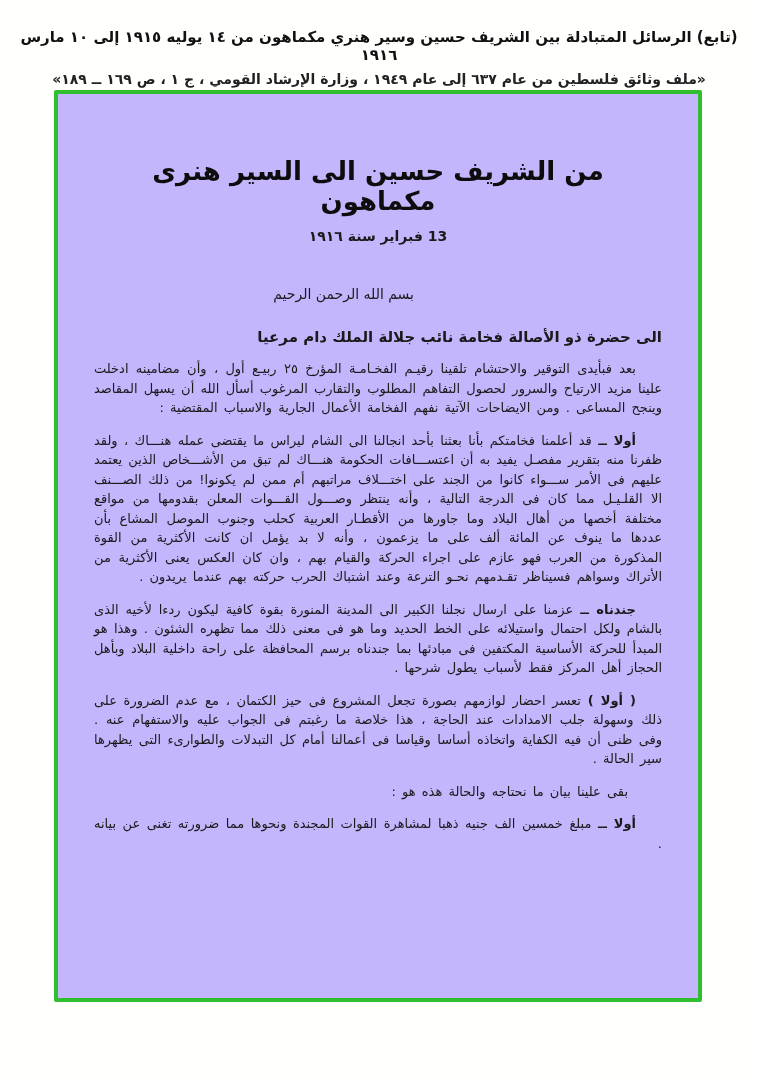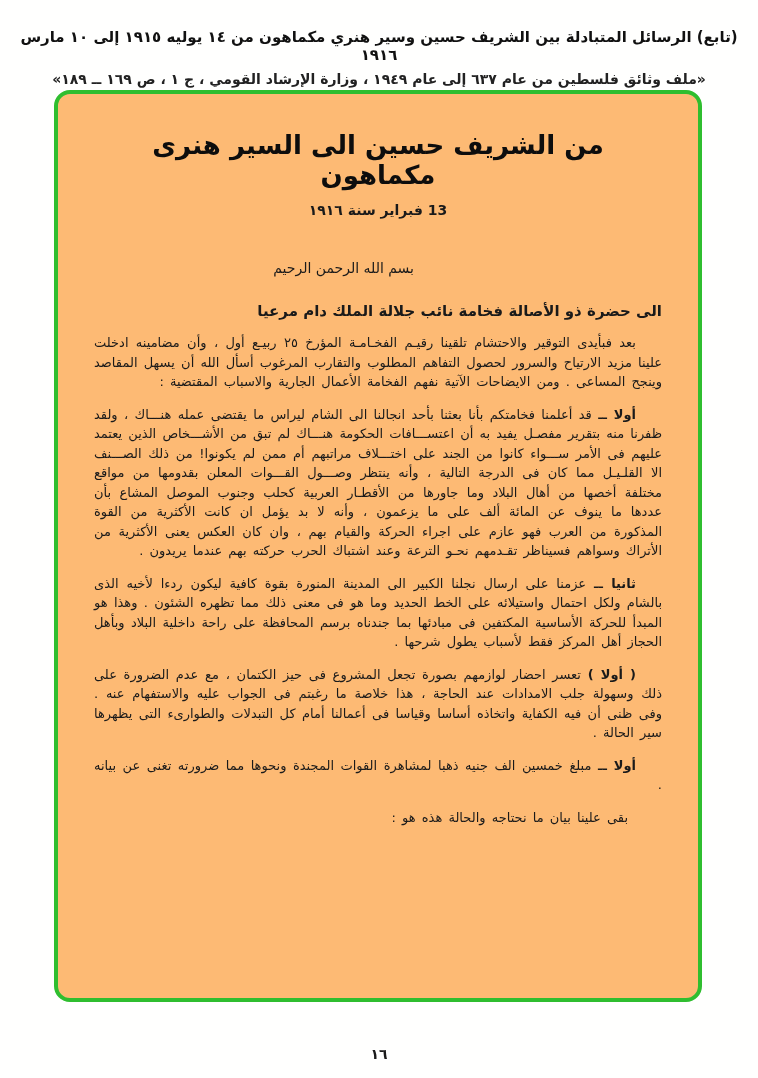--- a/index.html
+++ b/index.html
@@ -30,23 +30,23 @@
     color: #222;
   }
   .doc-frame {
     position: absolute;
     left: 54px;
     top: 90px;
     width: 648px;
     height: 912px;
     box-sizing: border-box;
     border: 4px solid #2fbe2f;
-    border-radius: 16px;
-    background: #fdba74;
-    padding: 14px 36px 20px 36px;
+    border-radius: 2px;
+    background: #c4b5fd;
+    padding: 40px 36px 20px 36px;
     direction: rtl;
     overflow: hidden;
   }
   .doc-title {
     text-align: center;
     font-size: 26px;
     font-weight: bold;
     margin-top: 22px;
     color: #0d0d0d;
   }
@@ -111,36 +111,35 @@
       <span class="lead"></span>
       <span>بعد فبأيدى التوقير والاحتشام تلقينا رقيـم الفخـامـة المؤرخ ٢٥ ربيـع أول ، وأن مضامينه ادخلت علينا مزيد الارتياح والسرور لحصول التفاهم المطلوب والتقارب المرغوب أسأل الله أن يسهل المقاصد وينجح المساعى . ومن الايضاحات الآتية نفهم الفخامة الأعمال الجارية والاسباب المقتضية :</span>
     </p>
 
     <p class="body-para">
       <span class="lead">أولا ــ</span>
       <span>قد أعلمنا فخامتكم بأنا بعثنا بأحد انجالنا الى الشام ليراس ما يقتضى عمله هنـــاك ، ولقد ظفرنا منه بتقرير مفصـل يفيد به أن اعتســـافات الحكومة هنـــاك لم تبق من الأشـــخاص الذين يعتمد عليهم فى الأمر ســـواء كانوا من الجند على اختـــلاف مراتبهم أم ممن لم يكونوا! من ذلك الصـــنف الا القلـيـل مما كان فى الدرجة التالية ، وأنه ينتظر وصـــول القـــوات المعلن بقدومها من مواقع مختلفة أخصها من أهال البلاد وما جاورها من الأقطـار العربية كحلب وجنوب الموصل المشاع بأن عددها ما ينوف عن المائة ألف على ما يزعمون ، وأنه لا بد يؤمل ان كانت الأكثرية من القوة المذكورة من العرب فهو عازم على اجراء الحركة والقيام بهم ، وان كان العكس يعنى الأكثرية من الأتراك وسواهم فسيناظر تقـدمهم نحـو الترعة وعند اشتباك الحرب حركته بهم عندما يريدون .</span>
     </p>
 
     <p class="body-para">
-      <span class="lead">ثانيا ــ</span>
+      <span class="lead">جندناه ــ</span>
       <span>عزمنا على ارسال نجلنا الكبير الى المدينة المنورة بقوة كافية ليكون ردءا لأخيه الذى بالشام ولكل احتمال واستيلائه على الخط الحديد وما هو فى معنى ذلك مما تظهره الشئون . وهذا هو المبدأ للحركة الأساسية المكتفين فى مبادئها بما جندناه برسم المحافظة على راحة داخلية البلاد وبأهل الحجاز أهل المركز فقط لأسباب يطول شرحها .</span>
     </p>
 
     <p class="body-para">
       <span class="lead">( أولا )</span>
       <span>تعسر احضار لوازمهم بصورة تجعل المشروع فى حيز الكتمان ، مع عدم الضرورة على ذلك وسهولة جلب الامدادات عند الحاجة ، هذا خلاصة ما رغبتم فى الجواب عليه والاستفهام عنه . وفى ظنى أن فيه الكفاية واتخاذه أساسا وقياسا فى أعمالنا أمام كل التبدلات والطوارىء التى يظهرها سير الحالة .</span>
     </p>
 
+    <p class="body-para short-line">
+      <span class="lead"></span>
+      <span>بقى علينا بيان ما نحتاجه والحالة هذه هو :</span>
+    </p>
+
     <p class="body-para">
       <span class="lead">أولا ــ</span>
       <span>مبلغ خمسين الف جنيه ذهبا لمشاهرة القوات المجندة ونحوها مما ضرورته تغنى عن بيانه .</span>
     </p>
 
-    <p class="body-para short-line">
-      <span class="lead"></span>
-      <span>بقى علينا بيان ما نحتاجه والحالة هذه هو :</span>
-    </p>
-
   </div>
 
-  <div class="page-number">١٦</div>
 
 </div>
 
 </body></html>

